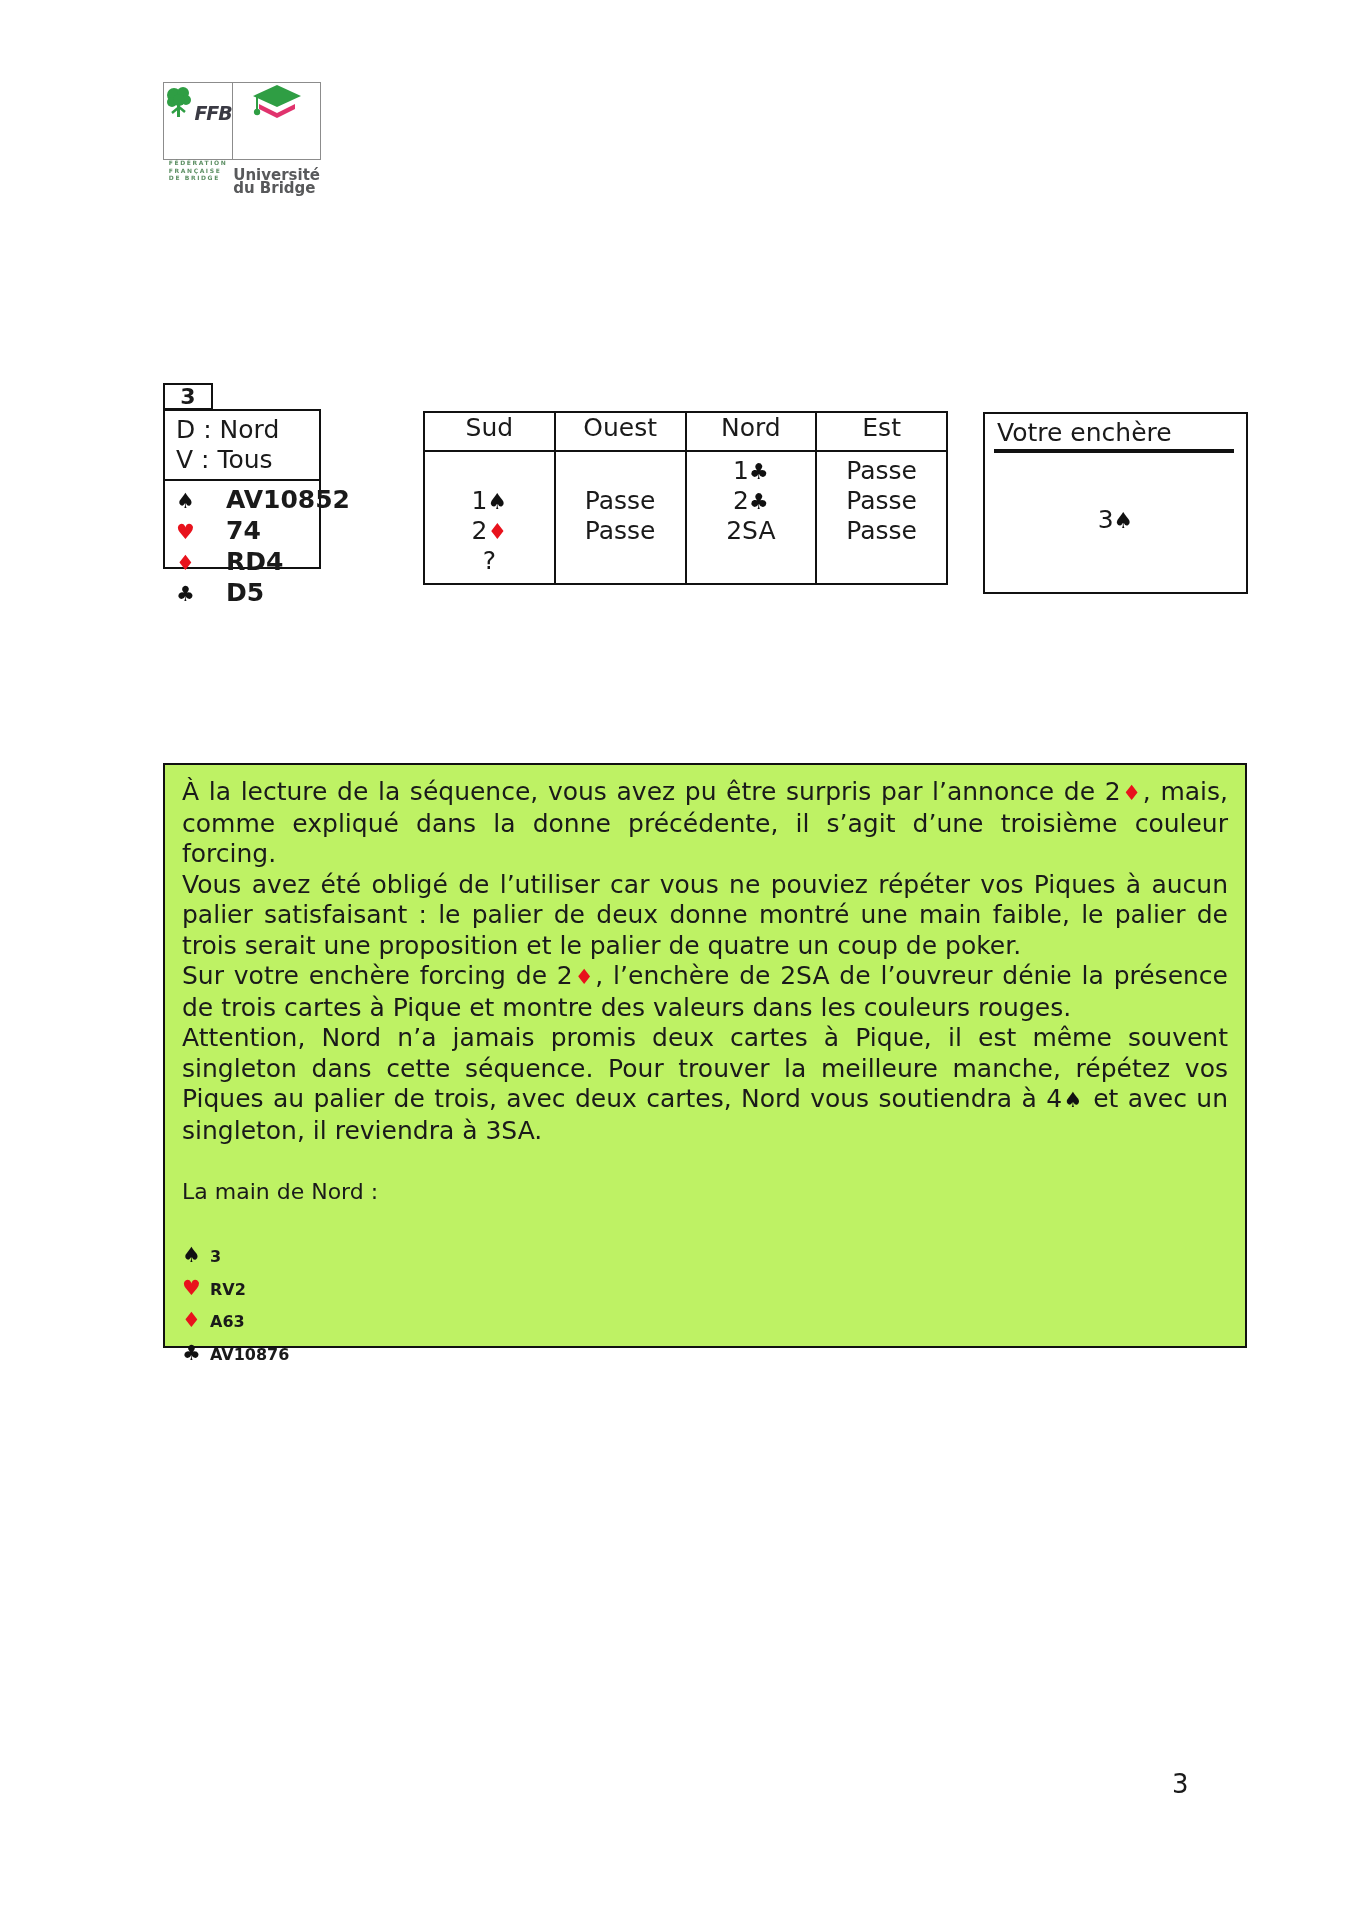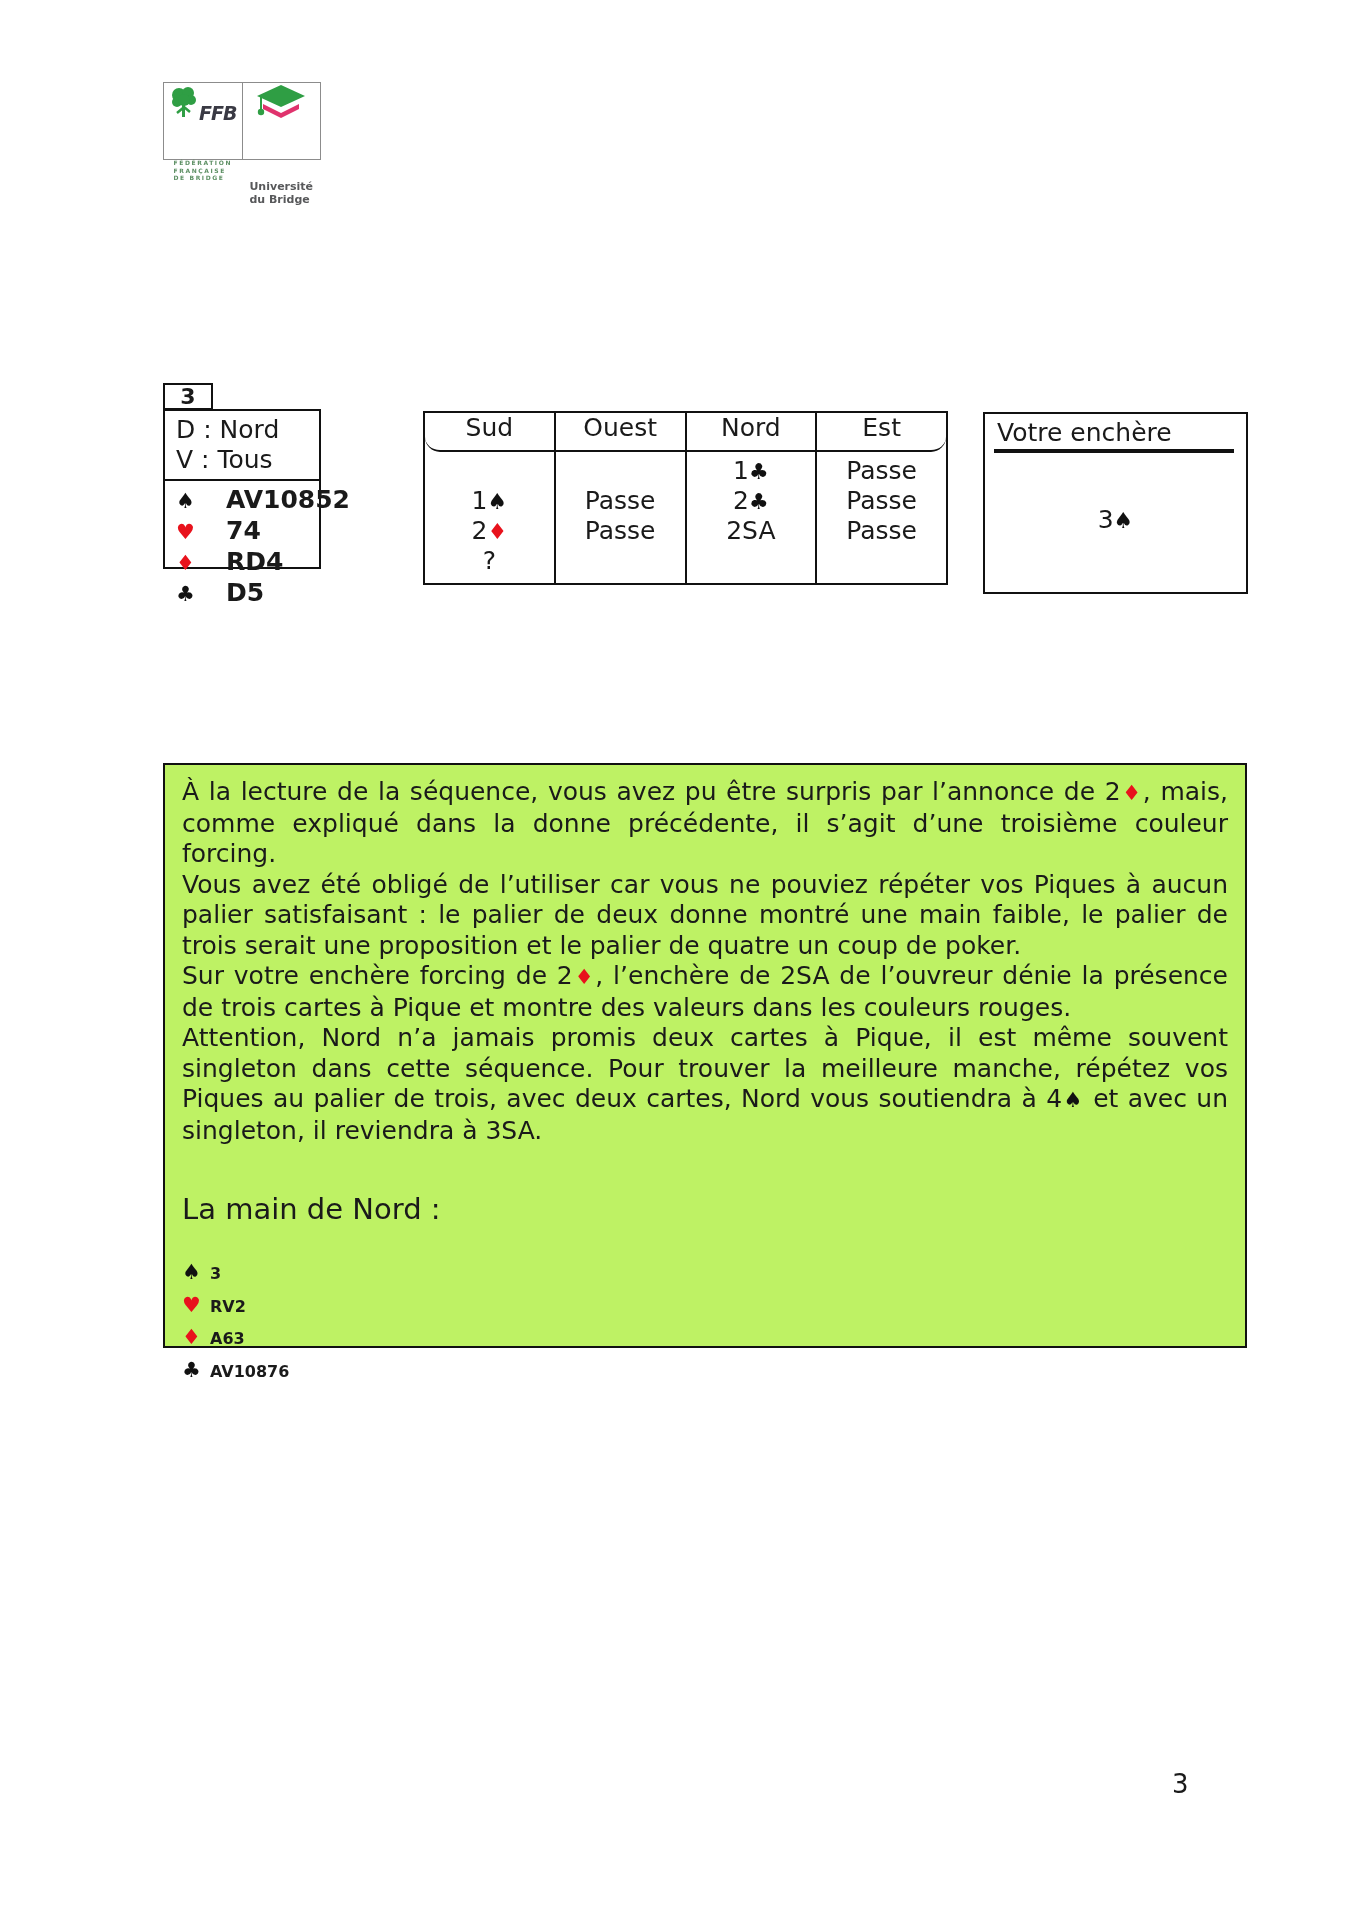--- a/index.html
+++ b/index.html
@@ -16,21 +16,21 @@
     position:absolute;left:163px;top:82px;
     width:158px;height:78px;
     border:1px solid #8c8c8c;
     display:flex;background:#fff;box-sizing:border-box;
   }
   .logo-cell{flex:1;position:relative;display:flex;flex-direction:column;align-items:center;justify-content:flex-start;box-sizing:border-box;gap:32px;}
   .logo-cell.left{border-right:1px solid #8c8c8c;}
   .ffb-row{display:flex;align-items:flex-end;margin-top:6px;height:34px;}
   .ffb-acronym{font-style:italic;font-weight:bold;font-size:19px;color:#3a3a44;letter-spacing:-1px;line-height:1;}
   .ffb-caption{margin-top:4px;text-align:left;font-size:6px;letter-spacing:1.6px;color:#5c8f63;font-weight:bold;line-height:7.5px;}
-  .uni-text{margin-top:16px;font-size:11px;font-weight:bold;color:#58595b;line-height:12.5px;text-align:left;}
+  .uni-text{margin-top:4px;font-size:15px;font-weight:bold;color:#58595b;line-height:12.5px;text-align:left;}
   
   .deal-number{
     position:absolute;left:163px;top:383px;width:50px;height:27px;
     border:2px solid #111;box-sizing:border-box;
     font-weight:bold;font-size:22px;line-height:23px;text-align:center;background:#fff;
   }
   
   .deal-box{
     position:absolute;left:163px;top:409px;width:158px;height:160px;
     border:2px solid #111;box-sizing:border-box;background:#fff;
@@ -42,21 +42,21 @@
   .hand-row .suit{display:inline-block;width:22px;font-size:21px;}
   .hand-row .cards{display:inline-block;margin-left:28px;font-weight:bold;}
   .suit-red{color:#e8121c;}
   .suit-black{color:#111;}
   
   .bid-table{
     position:absolute;left:423px;top:411px;width:525px;height:174px;
     border:2px solid #111;box-sizing:border-box;background:#fff;
     font-size:25px;display:flex;flex-direction:column;
   }
-  .bid-header-row{display:flex;border-bottom:2px solid #111;height:39px;box-sizing:border-box;border-radius:15px;}
+  .bid-header-row{display:flex;border-bottom:2px solid #111;height:39px;box-sizing:border-box;}
   .bid-header-cell{flex:1;text-align:center;line-height:29px;border-left:2px solid #111;box-sizing:border-box;}
   .bid-header-cell:first-child{border-left:none;}
   .bid-body{display:flex;flex:1;}
   .bid-col{flex:1;border-left:2px solid #111;box-sizing:border-box;padding-top:4px;}
   .bid-col:first-child{border-left:none;}
   .bid-line{height:30px;line-height:30px;text-align:center;}
   .bid-line .suit-red,.bid-line .suit-black{font-size:22px;}
   
   .answer-box{
     position:absolute;left:983px;top:412px;width:265px;height:182px;
@@ -69,21 +69,21 @@
   
   .explanation-box{
     position:absolute;left:163px;top:763px;width:1084px;height:585px;
     border:2px solid #111;box-sizing:border-box;background:#bef264;
     padding:12px 17px 0 17px;
   }
   .explanation-box p{
     margin:0;font-size:25px;line-height:30.5px;text-align:justify;
   }
   .explanation-box p .suit-red,.explanation-box p .suit-black{font-size:21px;}
-  .north-title{margin-top:48px;font-size:29px;line-height:30px;}
+  .north-title{margin-top:31px;font-size:22px;line-height:30px;}
   .north-hand{margin-top:33px;}
   .north-hand .hand-row{line-height:31.5px;}
   .north-hand .hand-row .suit{width:24px;font-size:21px;}
   .north-hand .hand-row .cards{margin-left:4px;}
   
   .page-number{position:absolute;left:1172px;top:1769px;font-size:26px;}
 </style>
 </head>
 <body>
 

